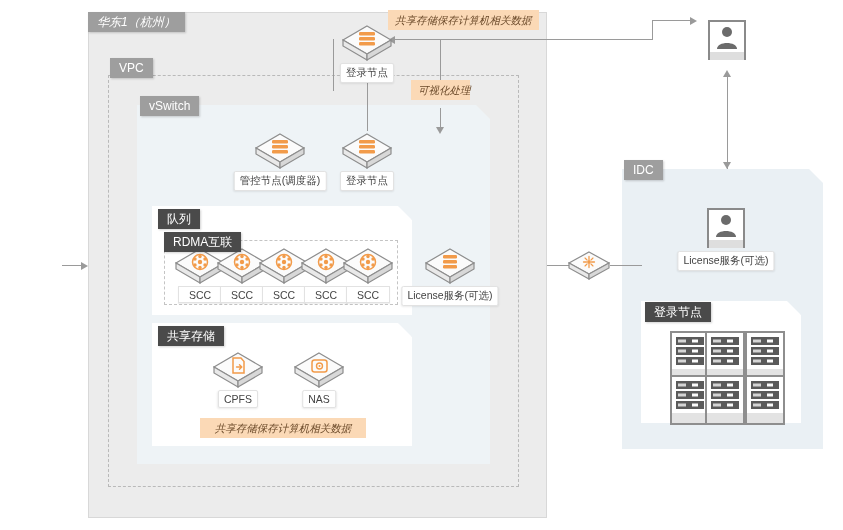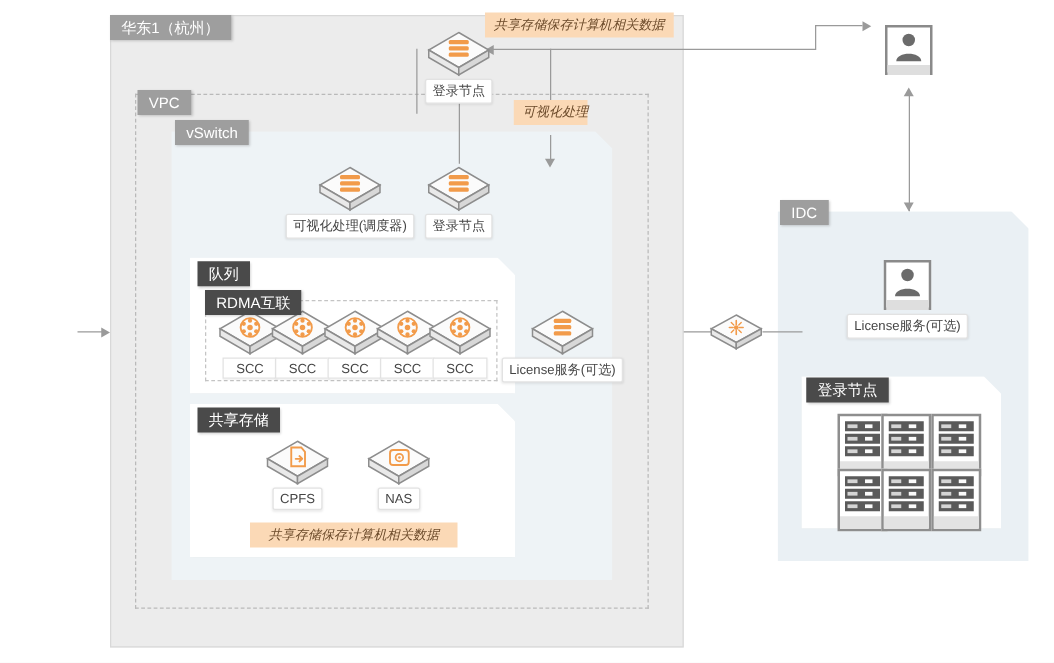--- a/index.html
+++ b/index.html
@@ -151,24 +151,24 @@
     box-shadow: 0 1px 1px rgba(0,0,0,0.06);
     z-index: 9;
   }
 </style>
 </head>
 <body>
 
 <div id="canvas">
 
   <div class="region" style="left:88px; top:12px; width:459px; height:506px;"></div>
-  <div class="tag tag-grey" style="left:88px; top:12px;">华东1（杭州）</div>
+  <div class="tag tag-grey" style="left:88px; top:12px;font-style:italic;">华东1（杭州）</div>
 
   <div class="vpc-box" style="left:108px; top:75px; width:411px; height:412px;"></div>
-  <div class="tag tag-grey" style="left:110px; top:72px;text-align:center;">VPC</div>
+  <div class="tag tag-grey" style="left:110px; top:58px;text-align:center;">VPC</div>
 
   <div class="vswitch-box clip-corner" style="left:137px; top:105px; width:353px; height:359px;"></div>
   <div class="tag tag-grey" style="left:140px; top:96px;">vSwitch</div>
 
   <div class="idc-box clip-corner" style="left:622px; top:169px; width:201px; height:280px;"></div>
   <div class="tag tag-grey" style="left:624px; top:160px;">IDC</div>
 
   <div class="white-box clip-corner" style="left:152px; top:206px; width:260px; height:109px;"></div>
   <div class="tag tag-dark" style="left:158px; top:209px;">队列</div>
 
@@ -230,21 +230,21 @@
     <div class="cube">
       <svg width="54" height="40" viewBox="0 0 54 40">
         <path d="M27 3 L51 17 L27 31 L3 17 Z" fill="#fbfbfb" stroke="#8d8d8d" stroke-width="1.2"></path>
         <path d="M3 17 L3 23 L27 37 L27 31 Z" fill="#e9e9e9" stroke="#8d8d8d" stroke-width="1.2"></path>
         <path d="M51 17 L51 23 L27 37 L27 31 Z" fill="#d8d8d8" stroke="#8d8d8d" stroke-width="1.2"></path>
         <rect x="19" y="9" width="16" height="3.4" rx="1.2" fill="#f29b4a"></rect>
         <rect x="19" y="14" width="16" height="3.4" rx="1.2" fill="#f29b4a"></rect>
         <rect x="19" y="19" width="16" height="3.4" rx="1.2" fill="#f29b4a"></rect>
       </svg>
     </div>
-    <div class="node-label">可视化处理(调度器)</div>
+    <div class="node-label">管控节点(调度器)</div>
   </div>
 
   <div class="node" style="left:340px; top:131px;">
     <div class="cube">
       <svg width="54" height="40" viewBox="0 0 54 40">
         <path d="M27 3 L51 17 L27 31 L3 17 Z" fill="#fbfbfb" stroke="#8d8d8d" stroke-width="1.2"></path>
         <path d="M3 17 L3 23 L27 37 L27 31 Z" fill="#e9e9e9" stroke="#8d8d8d" stroke-width="1.2"></path>
         <path d="M51 17 L51 23 L27 37 L27 31 Z" fill="#d8d8d8" stroke="#8d8d8d" stroke-width="1.2"></path>
         <rect x="19" y="9" width="16" height="3.4" rx="1.2" fill="#f29b4a"></rect>
         <rect x="19" y="14" width="16" height="3.4" rx="1.2" fill="#f29b4a"></rect>

